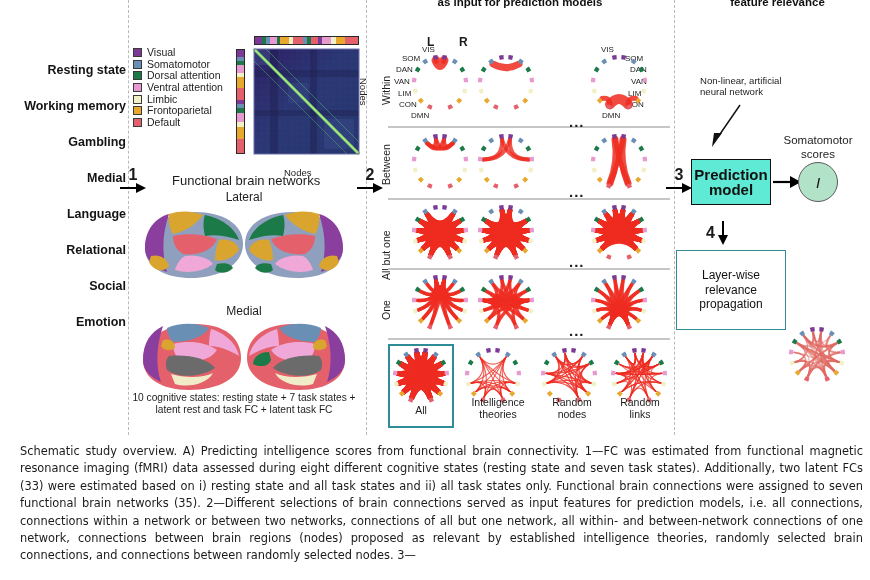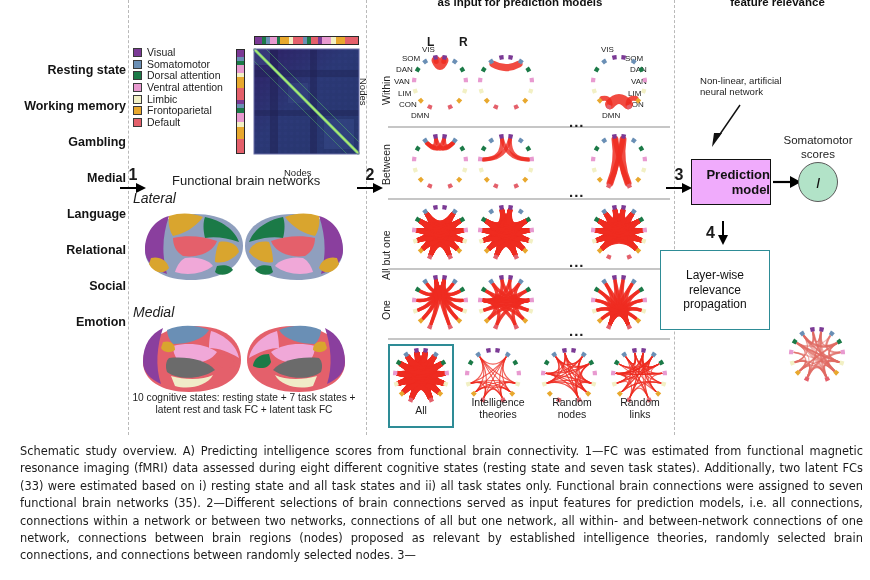--- a/index.html
+++ b/index.html
@@ -61,42 +61,42 @@
   .swatch {
     width:9px; height:9px; border:1px solid #3a3a3a; margin-right:5px; flex:0 0 auto;
   }
   .legtxt { font-size: 10.5px; color:#1d1d1d; white-space:nowrap; line-height:11px; }
 
   
   .matwrap { position:absolute; left:236px; top:36px; }
   .axlabel { position:absolute; font-size:9.5px; color:#222; }
 
   
-  .brainlbl { position:absolute; font-size:14px; color:#1d1d1d; text-align:left; width:100%;font-style:italic; }
+  .brainlbl { position:absolute; font-size:12px; color:#1d1d1d; text-align:center; width:100%; }
   .fbn-title { position:absolute; font-size:13px; color:#1d1d1d; white-space:nowrap; }
   .cap10 {
     position:absolute; left:128px; top:392px; width:232px;
     font-size:10.2px; line-height:12.4px; text-align:center; color:#1d1d1d;
   }
 
   
   .rowlabel {
     position:absolute; font-size:10.5px; color:#1d1d1d;
     transform: rotate(-90deg); transform-origin: left top; white-space:nowrap;
   }
   .hsep { position:absolute; height:2px; background:#c6c6c6; }
   .dots { position:absolute; font-size:15px; font-weight:bold; color:#222; letter-spacing:1px; line-height:8px; }
   .celllbl { position:absolute; font-size:10.5px; color:#1d1d1d; text-align:center; line-height:12px; }
   .selbox { position:absolute; border:2px solid #2e8c96; }
 
   
   .predbox {
-    position:absolute; border:1.6px solid #111; background:#f0abfc;
+    position:absolute; border:1.6px solid #111; background:#5eead4;
     display:flex; align-items:center; justify-content:center;
-    font-weight:bold; font-size:13px; line-height:15px; text-align:right; color:#111;
+    font-weight:bold; font-size:15px; line-height:15px; text-align:center; color:#111;
   }
   .lrpbox {
     position:absolute; border:1.8px solid #2e8c96; background:#fff;
     display:flex; align-items:center; justify-content:center;
     font-size:12px; line-height:14.5px; text-align:center; color:#111;
   }
   .nnote { position:absolute; font-size:9.6px; line-height:11.2px; color:#1d1d1d; }
   .iscore { position:absolute; font-size:11.5px; line-height:13.5px; text-align:center; color:#1d1d1d; }
   .icircle {
     position:absolute; width:40px; height:40px; border-radius:50%;
@@ -1160,21 +1160,21 @@
   <div class="iscore" style="left:775px; top:134px; width:86px;">Somatomotor scores</div>
   <div class="icircle" style="left:798px; top:162px;">
     <span>I</span>
   </div>
 
   <div class="stepwrap" style="left:706px; top:221px; display:flex; align-items:center; gap:3px;">
     <div class="stepnum">4</div>
     <div class="arrow-d"></div>
   </div>
 
-  <div class="lrpbox" style="left:660px; top:250px; width:110px; height:80px;text-align:center;">
+  <div class="lrpbox" style="left:676px; top:250px; width:110px; height:80px;text-align:center;">
     <span>Layer-wise relevance propagation</span>
   </div>
 
   <svg style="position:absolute; left:772px; top:310px;" width="90" height="90">
     <g id="relevance-ring" transform="translate(45,45)"></g>
   <g>
         <path d="M 22.147847319438487 42.39632608333814 Q 41.64551605834875 45.33777877154714 23.12570012521147 52.107390870623796" stroke="#e06a62" stroke-width="1.2330727023319616" fill="none" opacity="0.611829561042524" stroke-linecap="round"></path>
         <path d="M 31.97265655072885 26.045097661693635 Q 43.72340613482921 41.87958895068096 41.006091913660605 22.349421680719214" stroke="#e06a62" stroke-width="2.141906721536351" fill="none" opacity="0.6781327160493827" stroke-linecap="round"></path>
         <path d="M 36.0131840447467 66.17161162940613 Q 45 48.17574174441092 53.9868159552533 66.17161162940613" stroke="#e06a62" stroke-width="1.3651440329218107" fill="none" opacity="0.5106910150891633" stroke-linecap="round"></path>
         <path d="M 22.147847319438487 42.39632608333814 Q 42.014285142960425 45.97011756438737 28.042621253367138 60.53857477516017" stroke="#e06a62" stroke-width="1.371920438957476" fill="none" opacity="0.6675291495198903" stroke-linecap="round"></path>

